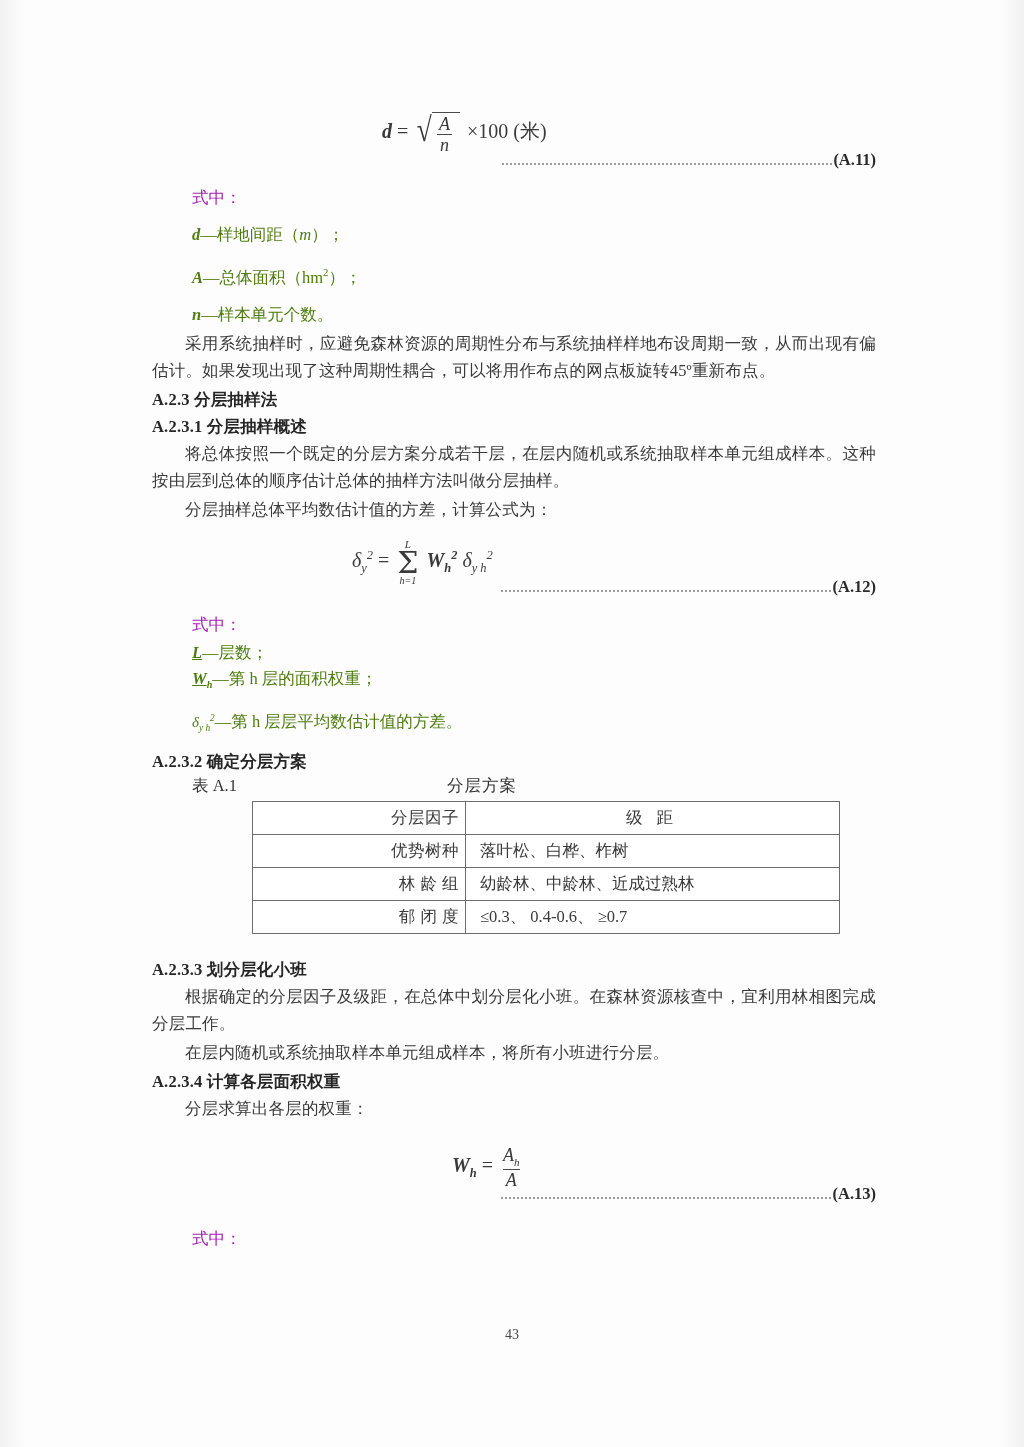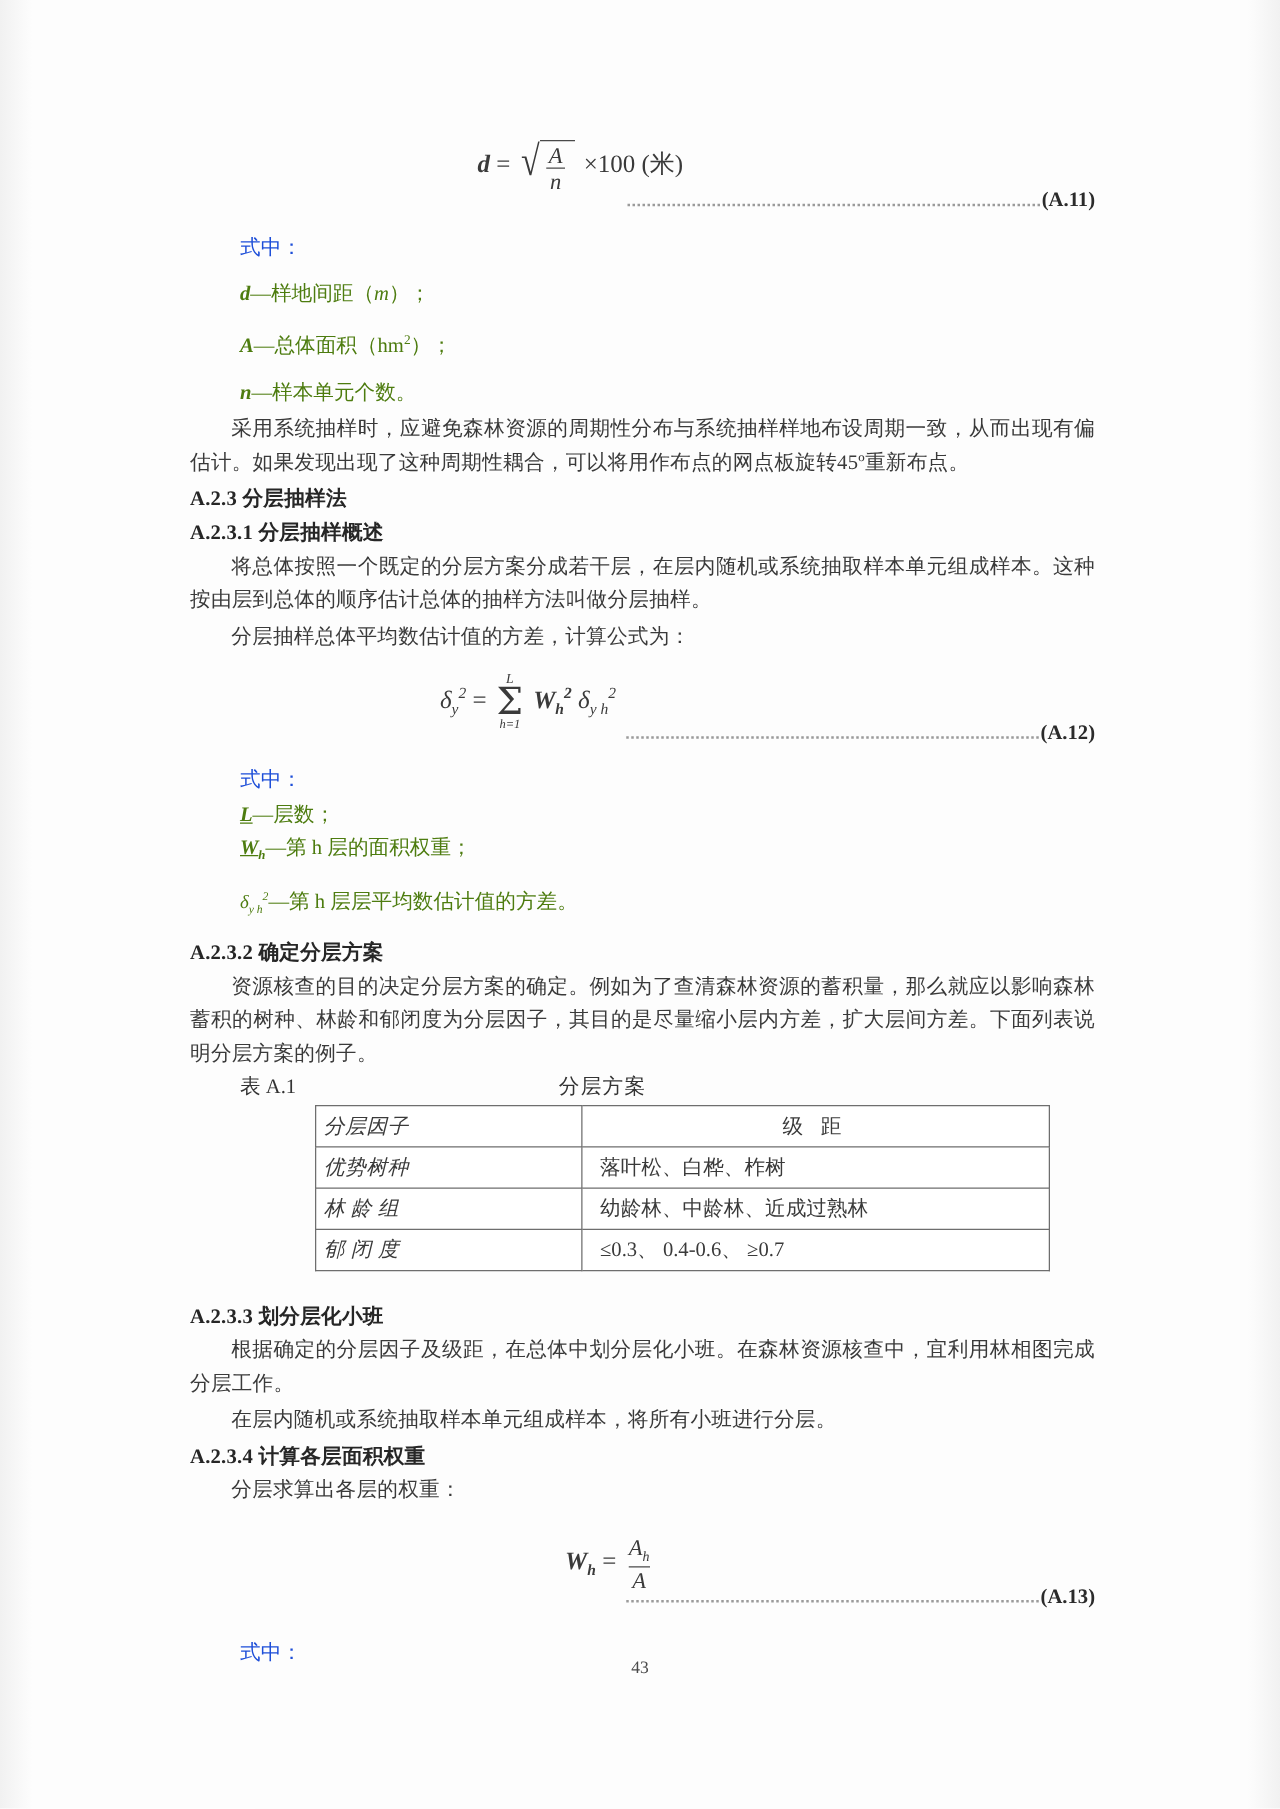--- a/index.html
+++ b/index.html
@@ -63,21 +63,21 @@
     margin: 0;
     padding-left: 40px;
     color: #4d7c0f;
   }
   .defline.tight { line-height: 26px; }
   .shiZhong {
     font-size: 16.5px;
     line-height: 30px;
     margin: 0;
     padding-left: 40px;
-    color: #1d4ed8;
+    color: #a21caf;
   }
   .gap-s { height: 7px; }
   .gap-m { height: 14px; }
   .gap-l { height: 22px; }
 
   
   .eq-row {
     position: relative;
     display: block;
     margin: 0;
@@ -190,23 +190,22 @@
     background: #fff;
   }
   table.strat td {
     border: 1px solid #6e6e6e;
     height: 30px;
     padding: 1px 6px;
     line-height: 28px;
   }
   table.strat .col-factor {
     width: 200px;
-    text-align: left;
+    text-align: right;
     letter-spacing: .5px;
-    font-style: italic;
   }
   table.strat .col-class {
     text-align: left;
     padding-left: 14px;
   }
   table.strat .hdr-class {
     text-align: center;
     letter-spacing: 14px;
     padding-left: 14px;
   }
@@ -294,21 +293,20 @@
 
     <p class="shiZhong tight">式中：</p>
     <p class="defline tight"><span class="bi" style="text-decoration:underline">L</span>—层数；</p>
     <p class="defline tight"><span class="bi" style="text-decoration:underline"><span>W</span><sub class="idx">h</sub></span>—第 h 层的面积权重；</p>
     <div class="gap-s"></div>
     <p class="defline tight"><span class="ital" style="font-size:15px"><span>δ</span><sub class="idx">y h</sub><sup class="exp">2</sup></span><span>—第 h 层层平均数估计值的方差。</span></p>
 
     <div class="gap-s"></div>
 
     <p class="heading">A.2.3.2  确定分层方案</p>
-    <p class="para indent">资源核查的目的决定分层方案的确定。例如为了查清森林资源的蓄积量，那么就应以影响森林蓄积的树种、林龄和郁闭度为分层因子，其目的是尽量缩小层内方差，扩大层间方差。下面列表说明分层方案的例子。</p>
 
     <div class="table-caption-row">
       <span class="cap-label">表 A.1</span>
       <span class="cap-title">分层方案</span>
     </div>
 
     <table class="strat">
       <tbody>
         <tr class="header">
           <td class="col-factor">分层因子</td>

